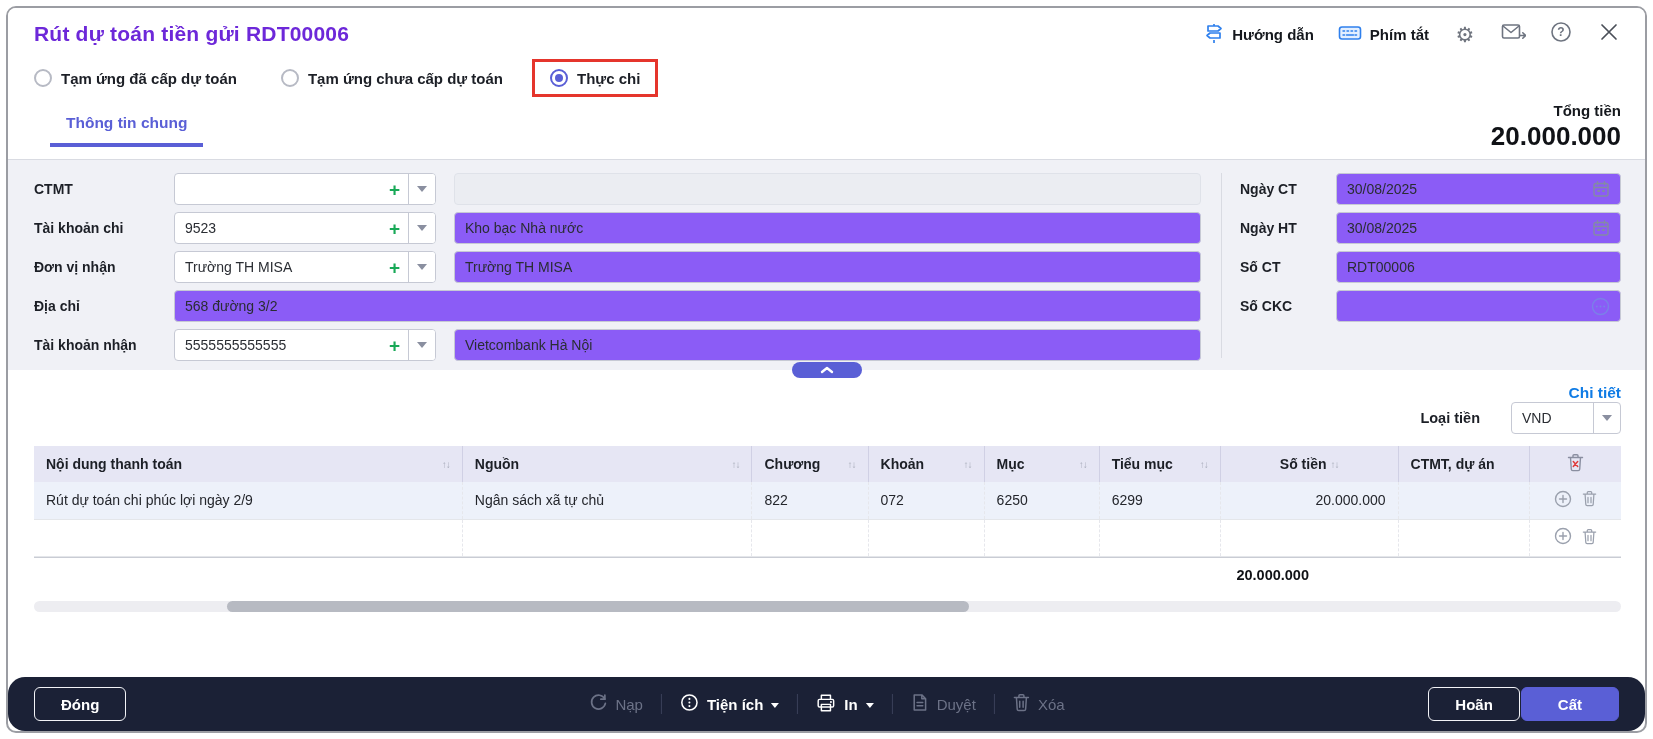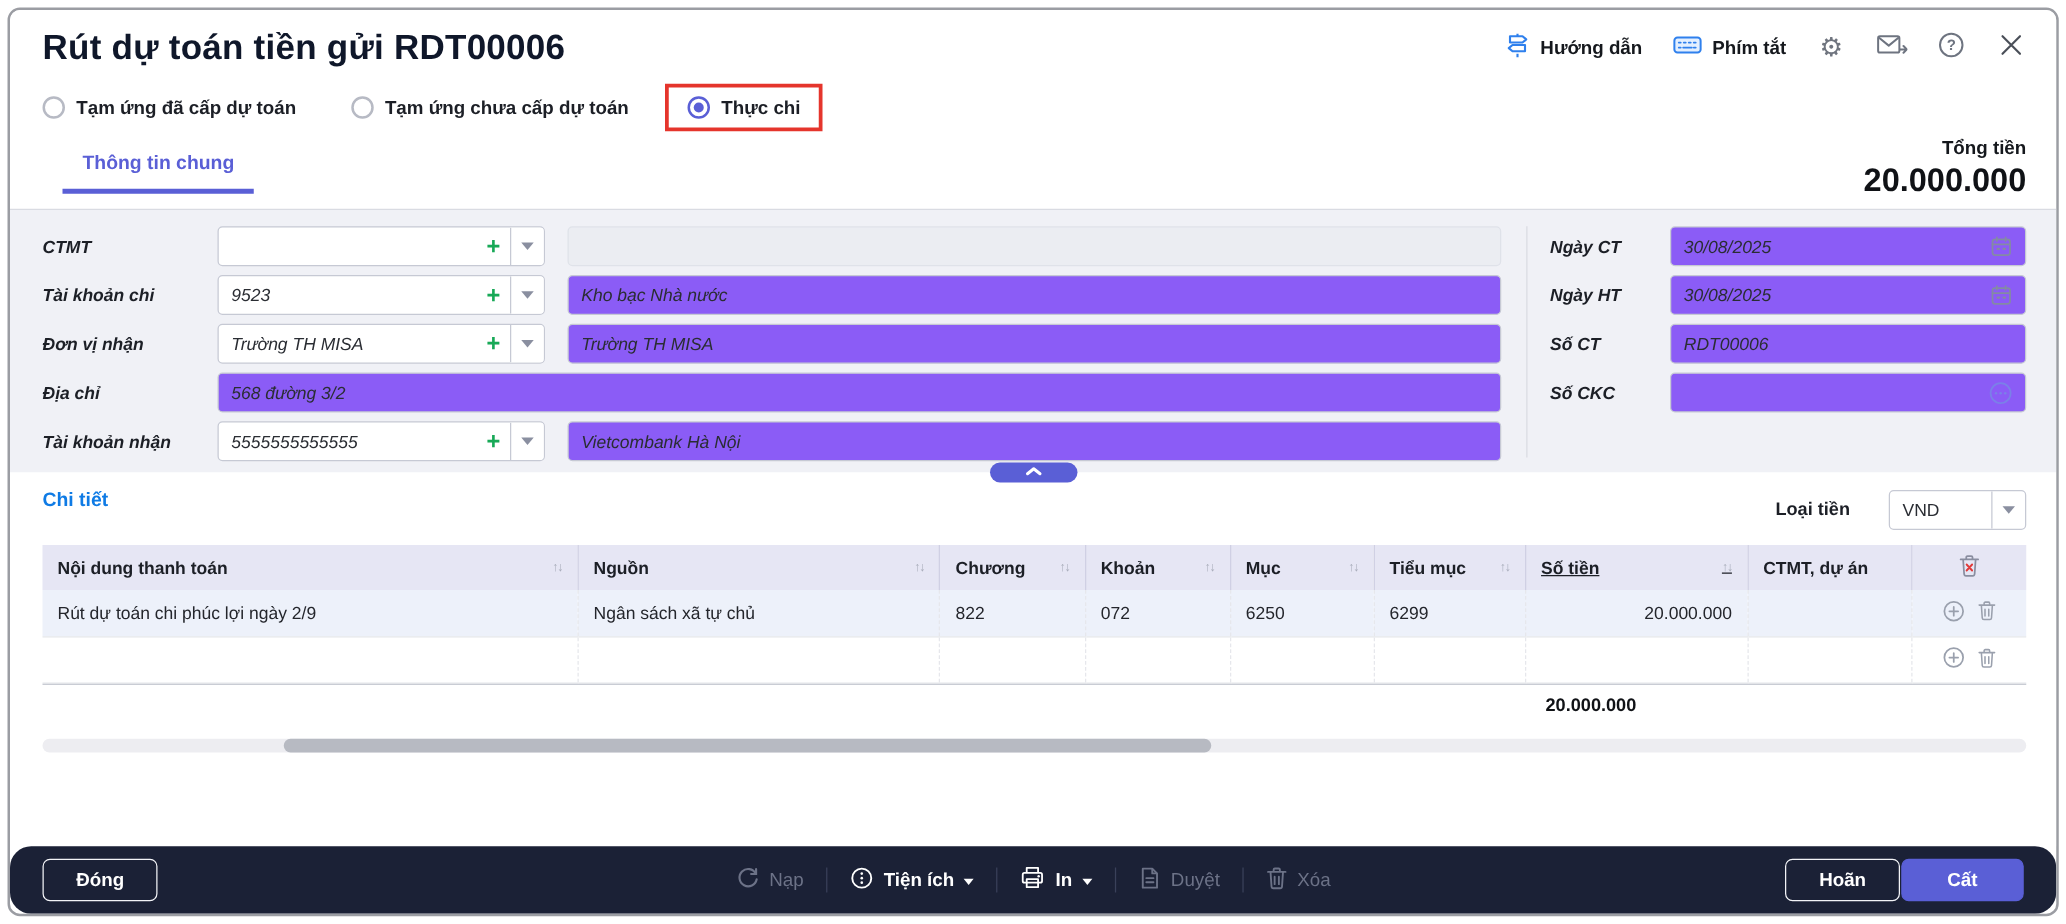--- a/index.html
+++ b/index.html
@@ -5,62 +5,62 @@
   * { margin:0; padding:0; box-sizing:border-box; }
   html,body { width:1653px; height:739px; background:#ffffff; font-family:"Liberation Sans", sans-serif; }
   .window {
     position:absolute; left:6px; top:6px; width:1641px; height:727px;
     background:#fff; border:2px solid #9b9da3; border-radius:10px;
     display:flex; flex-direction:column; overflow:hidden;
   }
   
   .hdr { padding:14px 24px 0 26px; background:#fff; }
   .hdr-row1 { display:flex; align-items:center; justify-content:space-between; }
-  .title { font-size:28px; font-weight:700; color:#0f172a; letter-spacing:.2px; }
+  .title { font-size:21px; font-weight:700; color:#6d28d9; letter-spacing:.2px; }
   .hdr-actions { display:flex; align-items:center; gap:24px; }
   .hdr-link { display:flex; align-items:center; gap:8px; font-size:15px; font-weight:600; color:#15181d; cursor:pointer; }
   .hdr-ico { width:24px; height:24px; display:flex; align-items:center; justify-content:center; color:#6e7480; cursor:pointer; }
   .gear-glyph { font-size:21px; line-height:1; color:#70757f; }
   
   .radio-row { display:flex; align-items:center; gap:44px; margin-top:12px; height:40px; }
   .radio-item { display:flex; align-items:center; gap:9px; font-size:15px; font-weight:600; color:#1c1f26; cursor:pointer; }
   .radio-circle { width:18px; height:18px; border-radius:50%; border:2px solid #b7bac4; background:#fff; position:relative; flex:none; }
   .radio-item.selected .radio-circle { border-color:#5a5fd6; }
   .radio-item.selected .radio-circle::after { content:""; position:absolute; inset:3px; border-radius:50%; background:#5a5fd6; }
   .hl-red { border:3px solid #e5352c; padding:7px 15px; margin:-10px -18px -10px -15px; }
   
   .tab-row { position:relative; padding:8px 40px 0 26px; background:#fff; height:62px; }
   .tab { display:inline-block; margin-left:16px; padding:8px 16px 11px 16px; font-size:15.5px; font-weight:700; color:#5a5fd6; border-bottom:4px solid #5a5fd6; cursor:pointer; }
   .tab-underline-base { position:absolute; left:0; right:0; bottom:0; height:1px; background:#d9dbe2; }
   .total-block { position:absolute; right:24px; bottom:8px; text-align:right; }
   .total-label { font-size:15px; font-weight:700; color:#15181d; }
   .total-value { font-size:26px; font-weight:700; color:#101216; margin-top:2px; }
   
-  .form-sec { background:#f0f1f6; padding:13px 24px 2px 26px; display:flex;font-style:italic; }
+  .form-sec { background:#f0f1f6; padding:13px 24px 2px 26px; display:flex; }
   .form-left { flex:1; padding-right:20px; }
   .frow { display:grid; grid-template-columns:122px 262px 1fr; column-gap:18px; align-items:center; margin-bottom:7px; height:32px; }
   .flabel { font-size:14px; font-weight:700; color:#1c1f26; }
   .combo { display:flex; height:32px; background:#fff; border:1px solid #c6c9d4; border-radius:4px; overflow:hidden; }
   .combo-main { flex:1; display:flex; align-items:center; padding:0 8px 0 10px; font-size:14px; color:#2a2d33; }
   .combo-main .val { flex:1; white-space:nowrap; overflow:hidden; }
   .plus { color:#18a957; font-size:19px; font-weight:700; line-height:1; cursor:pointer; }
   .combo-arrow { width:27px; border-left:1px solid #c6c9d4; display:flex; align-items:center; justify-content:center; cursor:pointer; background:#fff; }
   .tri-down { width:0; height:0; border-left:5px solid transparent; border-right:5px solid transparent; border-top:6px solid #8a8fa0; }
   .tinput { height:32px; background:#8b5cf6; border:1px solid #c6c9d4; border-radius:4px; display:flex; align-items:center; padding:0 10px; font-size:14px; color:#2a2d33; }
   .tinput.disabled { background:#ebedf2; border-color:#dfe2e9; }
   .span2 { grid-column:2 / 4; }
   .form-right { width:400px; flex:none; border-left:1px solid #d9dbe2; padding-left:18px; margin-bottom:10px; }
   .rrow { display:grid; grid-template-columns:82px 1fr; column-gap:14px; align-items:center; margin-bottom:7px; height:32px; }
   .icon-in { margin-left:auto; flex:none; display:flex; align-items:center; }
   
   .pill-wrap { height:0; position:relative; z-index:5; }
   .pill { position:absolute; left:50%; transform:translateX(-50%); top:-8px; width:70px; height:16px; background:#5a5fd6; border-radius:9px; display:flex; align-items:center; justify-content:center; cursor:pointer; }
   
   .detail-sec { background:#fff; flex:1; padding:14px 24px 0 26px; }
-  .detail-top { display:flex; align-items:flex-start; justify-content:space-between; }
+  .detail-top { display:flex; align-items:flex-end; justify-content:space-between;flex-direction:column; }
   .detail-title { font-size:15.5px; font-weight:700; color:#0f7be5; }
   .currency { display:flex; align-items:center; gap:31px; }
   .currency-label { font-size:14.5px; font-weight:700; color:#1c1f26; }
   .select { width:110px; height:32px; border:1px solid #c6c9d4; border-radius:4px; background:#fff; display:flex; align-items:center; overflow:hidden; cursor:pointer; }
   .select .val { flex:1; padding:0 10px; font-size:14px; color:#2a2d33; }
   .select .arr { width:27px; height:100%; border-left:1px solid #c6c9d4; display:flex; align-items:center; justify-content:center; }
   table.grid { width:100%; border-collapse:collapse; margin-top:12px; table-layout:fixed; }
   .grid th { background:#e6e6f4; font-size:14px; font-weight:700; color:#1c1f26; padding:0 12px; height:36px; text-align:left; border-right:1px solid rgba(130,130,175,.22); }
   .grid th:last-child { border-right:none; }
   .grid .th-inner { display:flex; align-items:center; justify-content:space-between; gap:4px; }
@@ -367,21 +367,21 @@
                 <span class="sort">↑↓</span>
               </span>
             </th>
           <th>
               <span class="th-inner">
                 <span>Tiểu mục</span>
                 <span class="sort">↑↓</span>
               </span>
             </th>
           <th>
-              <span class="th-inner" style="justify-content:space-between;text-decoration:underline;">
+              <span class="th-inner" style="justify-content:center;">
                 <span>Số tiền</span>
                 <span class="sort">↑↓</span>
               </span>
             </th>
           <th>
               <span class="th-inner">
                 <span>CTMT, dự án</span>
               </span>
             </th>
           <th>

